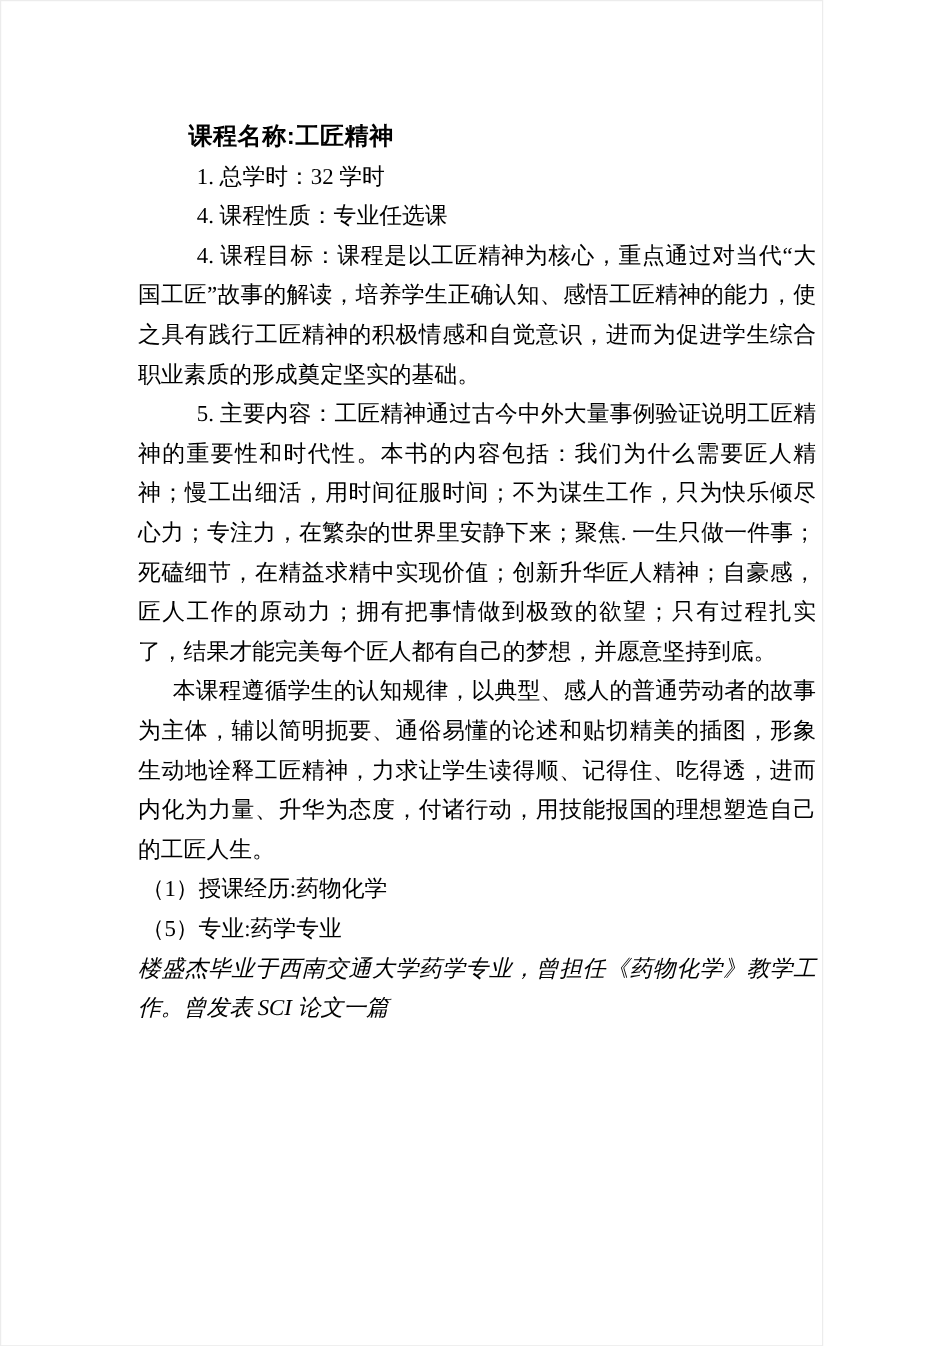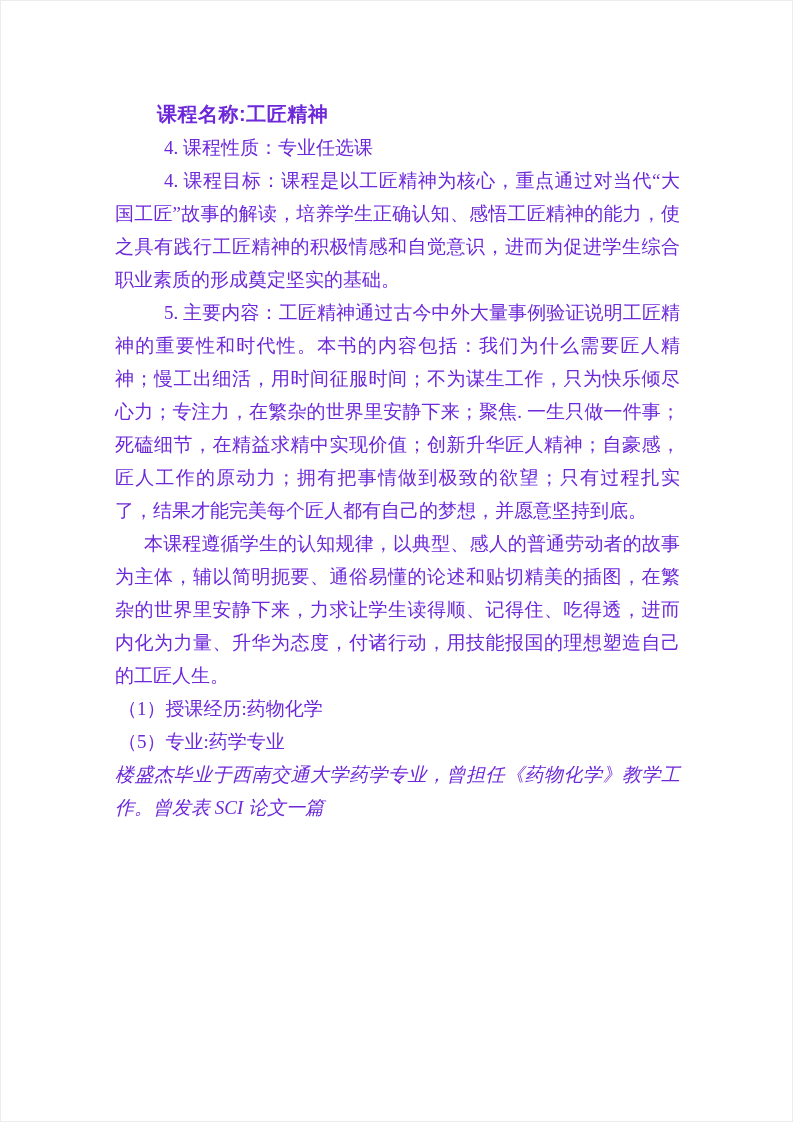--- a/index.html
+++ b/index.html
@@ -2,28 +2,28 @@
 <html><head>
 <meta charset="utf-8">
 <style>
   html, body {
     margin: 0;
     padding: 0;
     background: #ffffff;
   }
   .page {
     position: relative;
-    width: 793px;
+    width: 686px;
     height: 1122px;
     background: #ffffff;
     box-sizing: border-box;
     border: 1px solid #ececec;
     overflow: hidden;
     font-family: "Liberation Serif", "DejaVu Serif", serif;
-    color: #6d28d9;
+    color: #000000;
     padding-left: 40px;
   }
   .content {
     position: absolute;
     left: 114px;
     top: 97px;
     width: 565px;
     font-size: 19px;
     line-height: 33px;
     text-align: justify;
@@ -56,21 +56,22 @@
     text-indent: 0;
     font-style: italic;
   }
 </style>
 </head>
 <body>
 
 <div class="page">
   <div class="content">
     <p class="doc-title">课程名称:工匠精神</p>
+    <p class="num-indent">1. 总学时：32 学时</p>
     <p class="num-indent">4. 课程性质：专业任选课</p>
     <p class="num-indent">4. 课程目标：课程是以工匠精神为核心，重点通过对当代“大国工匠”故事的解读，培养学生正确认知、感悟工匠精神的能力，使之具有践行工匠精神的积极情感和自觉意识，进而为促进学生综合职业素质的形成奠定坚实的基础。</p>
     <p class="num-indent">5. 主要内容：工匠精神通过古今中外大量事例验证说明工匠精神的重要性和时代性。本书的内容包括：我们为什么需要匠人精神；慢工出细活，用时间征服时间；不为谋生工作，只为快乐倾尽心力；专注力，在繁杂的世界里安静下来；聚焦. 一生只做一件事；死磕细节，在精益求精中实现价值；创新升华匠人精神；自豪感，匠人工作的原动力；拥有把事情做到极致的欲望；只有过程扎实了，结果才能完美每个匠人都有自己的梦想，并愿意坚持到底。</p>
-    <p class="body-indent">本课程遵循学生的认知规律，以典型、感人的普通劳动者的故事为主体，辅以简明扼要、通俗易懂的论述和贴切精美的插图，在繁杂的世界里安静下来，力求让学生读得顺、记得住、吃得透，进而内化为力量、升华为态度，付诸行动，用技能报国的理想塑造自己的工匠人生。</p>
+    <p class="body-indent">本课程遵循学生的认知规律，以典型、感人的普通劳动者的故事为主体，辅以简明扼要、通俗易懂的论述和贴切精美的插图，形象生动地诠释工匠精神，力求让学生读得顺、记得住、吃得透，进而内化为力量、升华为态度，付诸行动，用技能报国的理想塑造自己的工匠人生。</p>
     <p class="paren-indent">（1）授课经历:药物化学</p>
     <p class="paren-indent">（5）专业:药学专业</p>
     <p class="no-indent">楼盛杰毕业于西南交通大学药学专业，曾担任《药物化学》教学工作。曾发表 SCI 论文一篇</p>
   </div>
 </div>
 
 </body></html>

